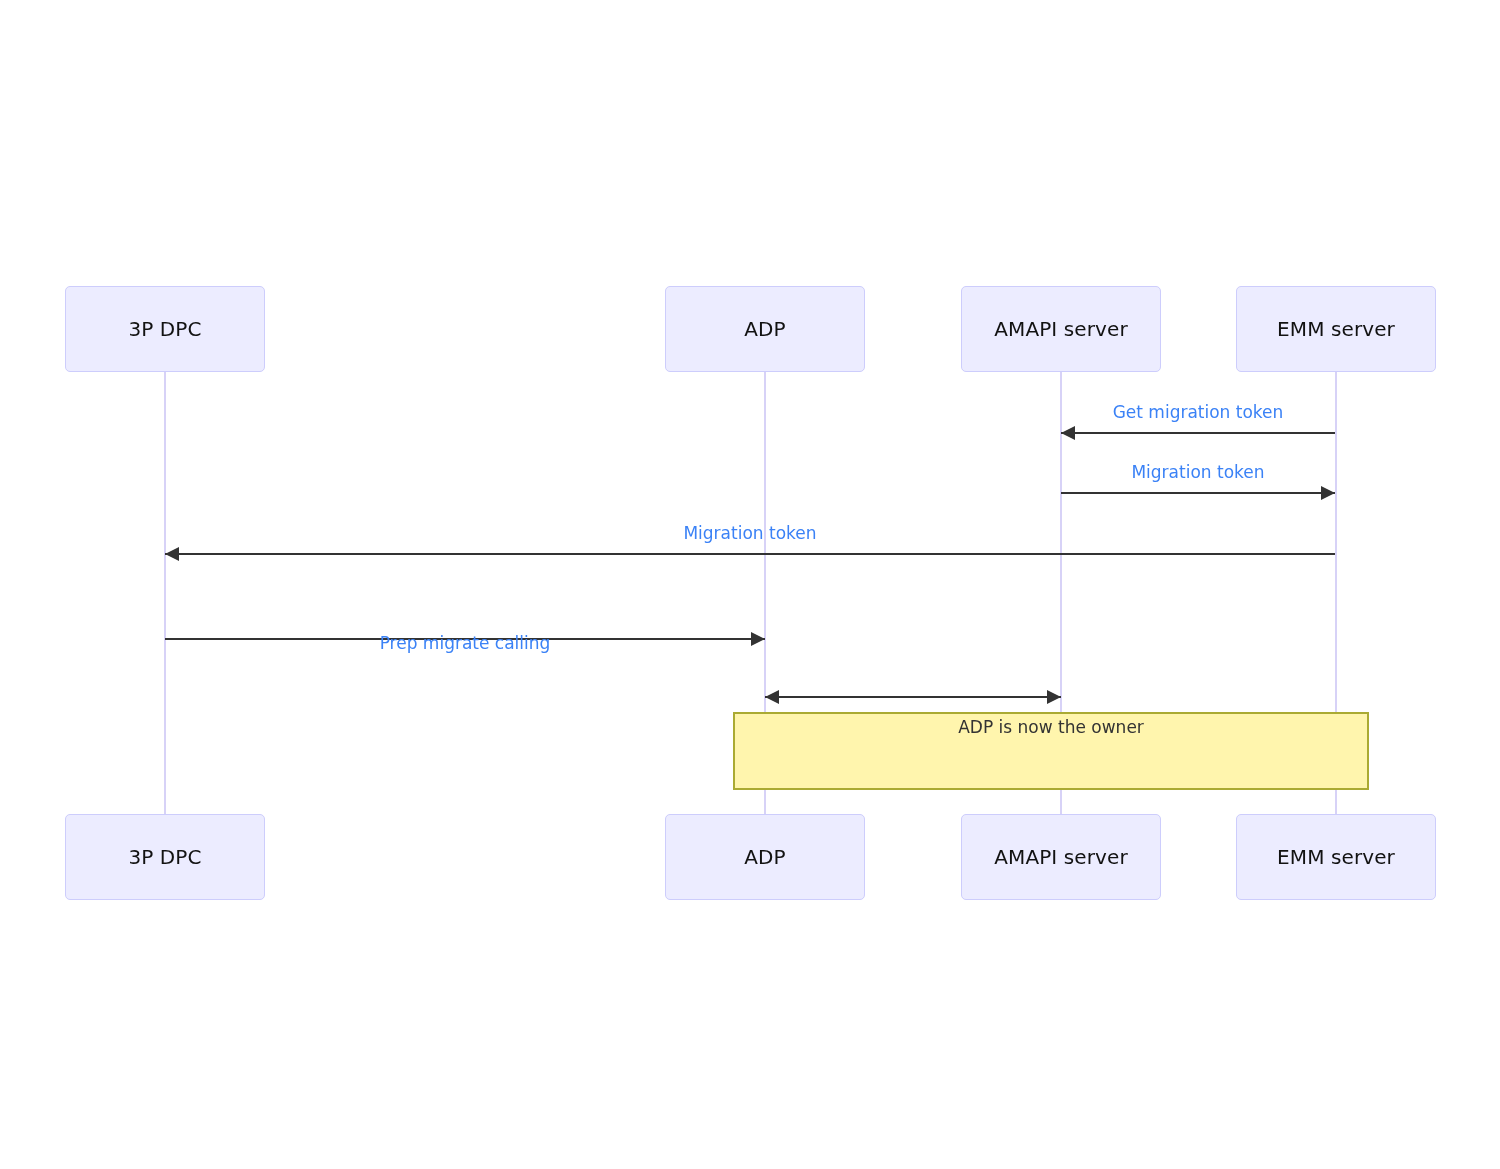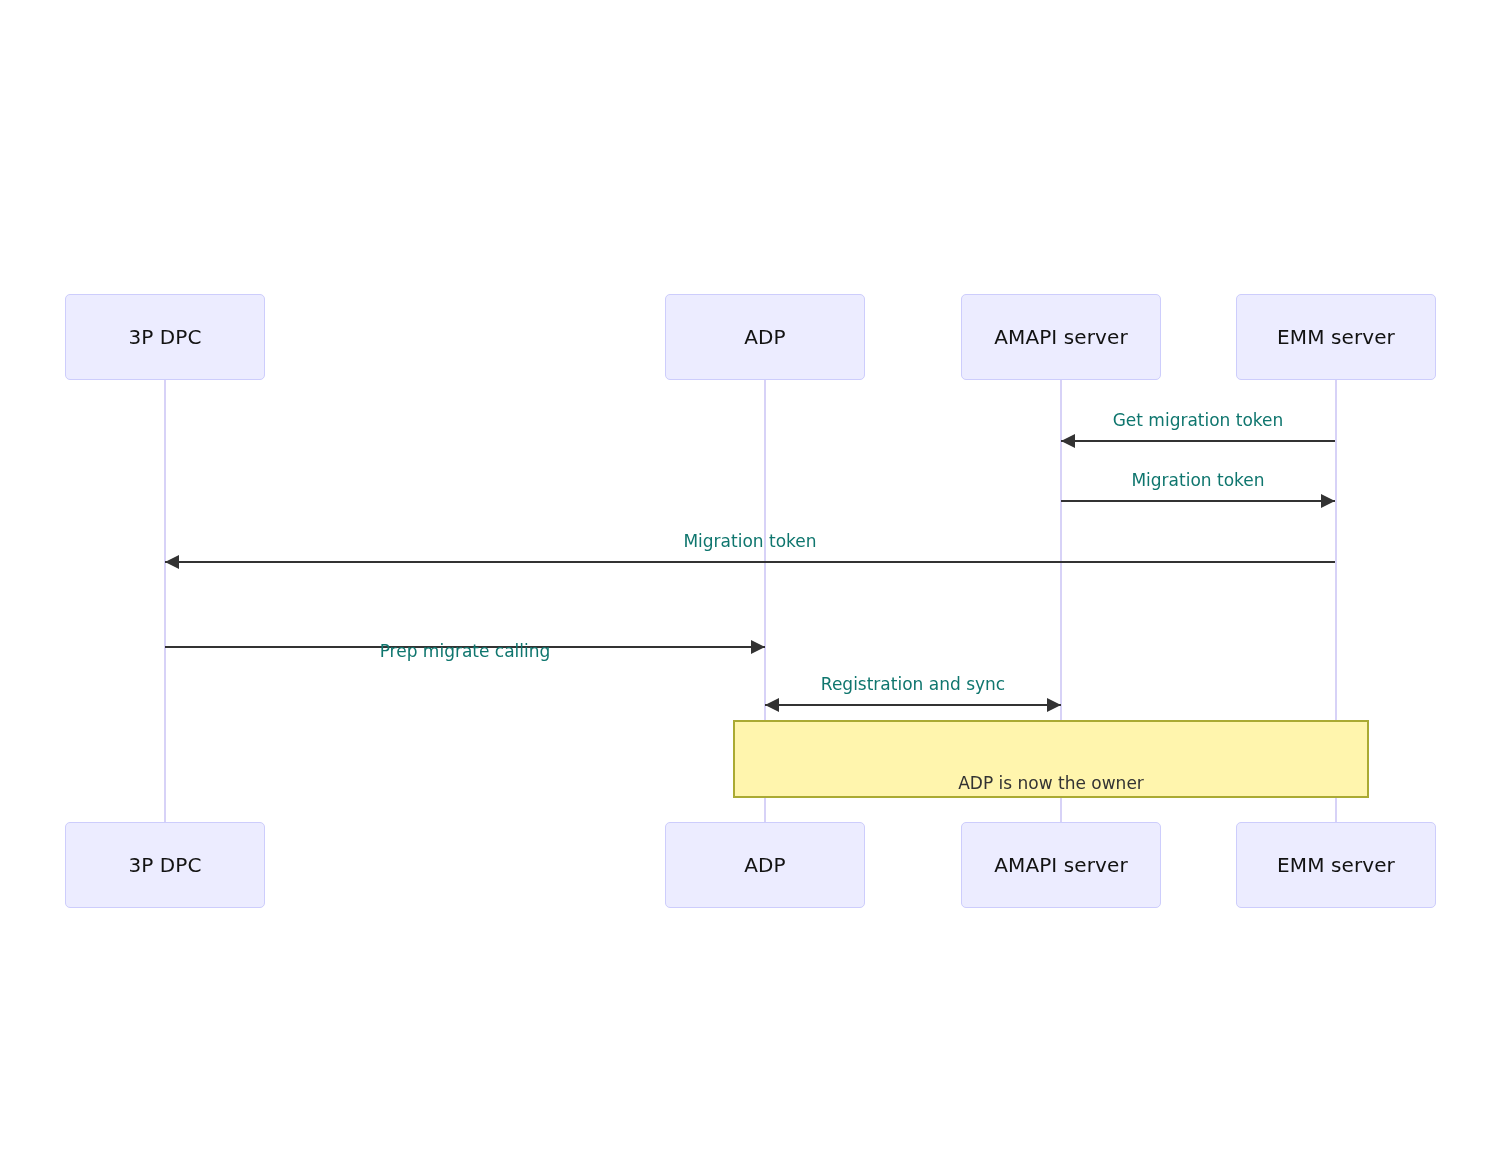--- a/index.html
+++ b/index.html
@@ -12,21 +12,21 @@
     width: 1500px;
     height: 1169px;
     position: relative;
     overflow: hidden;
     font-family: "DejaVu Sans", "Liberation Sans", sans-serif;
   }
 
   #diagram-canvas {
     position: absolute;
     left: 0;
-    top: 17px;
+    top: 9px;
     width: 1500px;
     height: 1119px;
   }
 
   
   .participant-box {
     position: absolute;
     box-sizing: border-box;
     background: #ececff;
     border: 1px solid #cdcdfc;
@@ -73,39 +73,39 @@
     border-left: 14px solid #333333;
     border-right: none;
   }
   .arrowhead.left {
     border-right: 14px solid #333333;
     border-left: none;
   }
 
   .msg-label {
     position: absolute;
-    color: #0f766e;
+    color: #3b82f6;
     font-size: 17px;
     font-family: "DejaVu Sans", "Liberation Sans", sans-serif;
     text-align: center;
     white-space: pre;
     line-height: 25px;
     z-index: 4;
   }
 
   
   .note-box {
     position: absolute;
     box-sizing: border-box;
     background: #fff5ad;
     border: 2px solid #aaaa33;
     display: flex;
     flex-direction: column;
     align-items: center;
-    justify-content: flex-end;
+    justify-content: flex-start;
     color: #333333;
     font-size: 17px;
     line-height: 26px;
     font-family: "DejaVu Sans", "Liberation Sans", sans-serif;
     z-index: 6;
     text-align: center;
   }
   .note-line { display: block; }
 </style>
 </head>
@@ -155,21 +155,20 @@
   </div>
   <div class="msg-label" style="left:165px; top:572px; width:600px;">
     <span class="note-line">Prep migrate calling</span>
   </div>
 
   <div class="msg" style="left:765px; top:687px; width:296px;">
     <div class="msg-line" style="width:296px;"></div>
     <div class="arrowhead left" style="left:0px;"></div>
     <div class="arrowhead right" style="left:282px;"></div>
   </div>
-  <div class="msg-label" style="left:765px; top:655px; width:296px;">Registration and sync</div>
 
   <div class="note-box" style="left:733px; top:703px; width:636px; height:78px;">
     <span class="note-line">ADP is now the owner</span>
   </div>
 
   <div class="participant-box" style="left:65px; top:805px; width:200px; height:86px;">
     <span>3P DPC</span>
   </div>
   <div class="participant-box" style="left:665px; top:805px; width:200px; height:86px;">
     <span>ADP</span>

